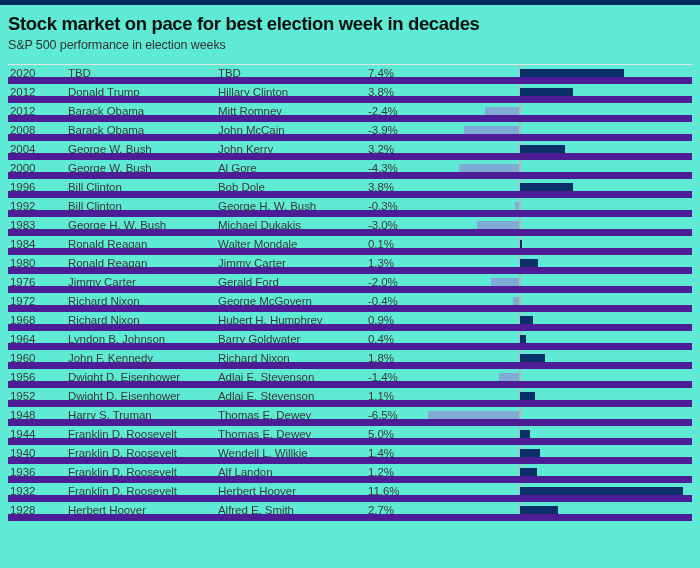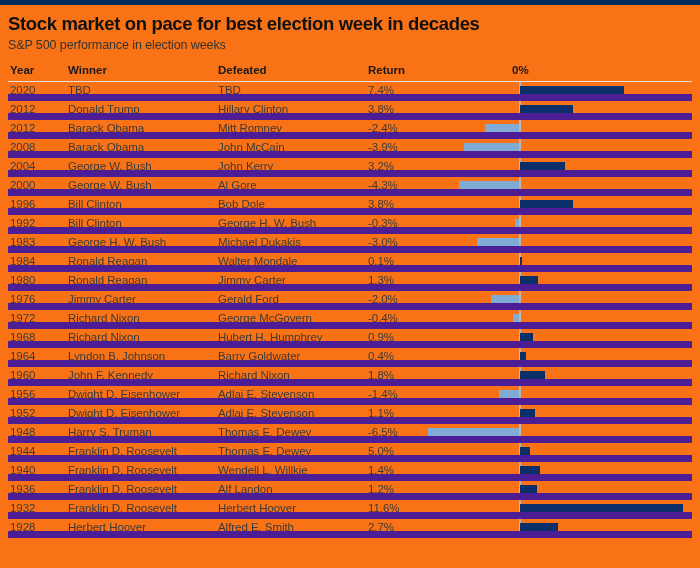--- a/index.html
+++ b/index.html
@@ -6,21 +6,21 @@
   html, body {
     margin: 0; padding: 0;
     width: 700px; height: 568px;
     background: #ffffff;
     font-family: "Liberation Sans", sans-serif;
     -webkit-font-smoothing: antialiased;
   }
   .page {
     position: relative;
     width: 700px; height: 568px;
-    background: #f97316;
+    background: #5eead4;
     overflow: hidden;
   }
   
   .top-bar {
     position: absolute; left: 0; top: 0;
     width: 700px; height: 5px;
     background: #002b5c;
   }
   
   .title {
@@ -137,27 +137,20 @@
 
 <div class="page">
 
   <div class="top-bar"></div>
 
   <div class="title">Stock market on pace for best election week in decades</div>
   <div class="subtitle">S&amp;P 500 performance in election weeks</div>
 
   <div class="grid">
 
-    <div class="head-row">
-      <div class="head-cell c-year">Year</div>
-      <div class="head-cell c-win">Winner</div>
-      <div class="head-cell c-def">Defeated</div>
-      <div class="head-cell c-ret">Return</div>
-      <div class="head-cell c-zero">0%</div>
-    </div>
 
     <div class="rows" id="rows-host">
       <div class="plot" id="plot-host" style="height: 456px;">
         <div class="zero-line" id="zero-line" style="left: 511px;"></div>
       <div class="bar pos" style="width: 103.97px; left: 512px; top: 4px;"></div>
           <div class="bar pos" style="width: 53.39px; left: 512px; top: 23px;"></div>
           <div class="bar neg" style="width: 33.72px; left: 477.28px; top: 42px;"></div>
           <div class="bar neg" style="width: 54.795px; left: 456.205px; top: 61px;"></div>
           <div class="bar pos" style="width: 44.96px; left: 512px; top: 80px;"></div>
           <div class="bar neg" style="width: 60.415px; left: 450.585px; top: 99px;"></div>

